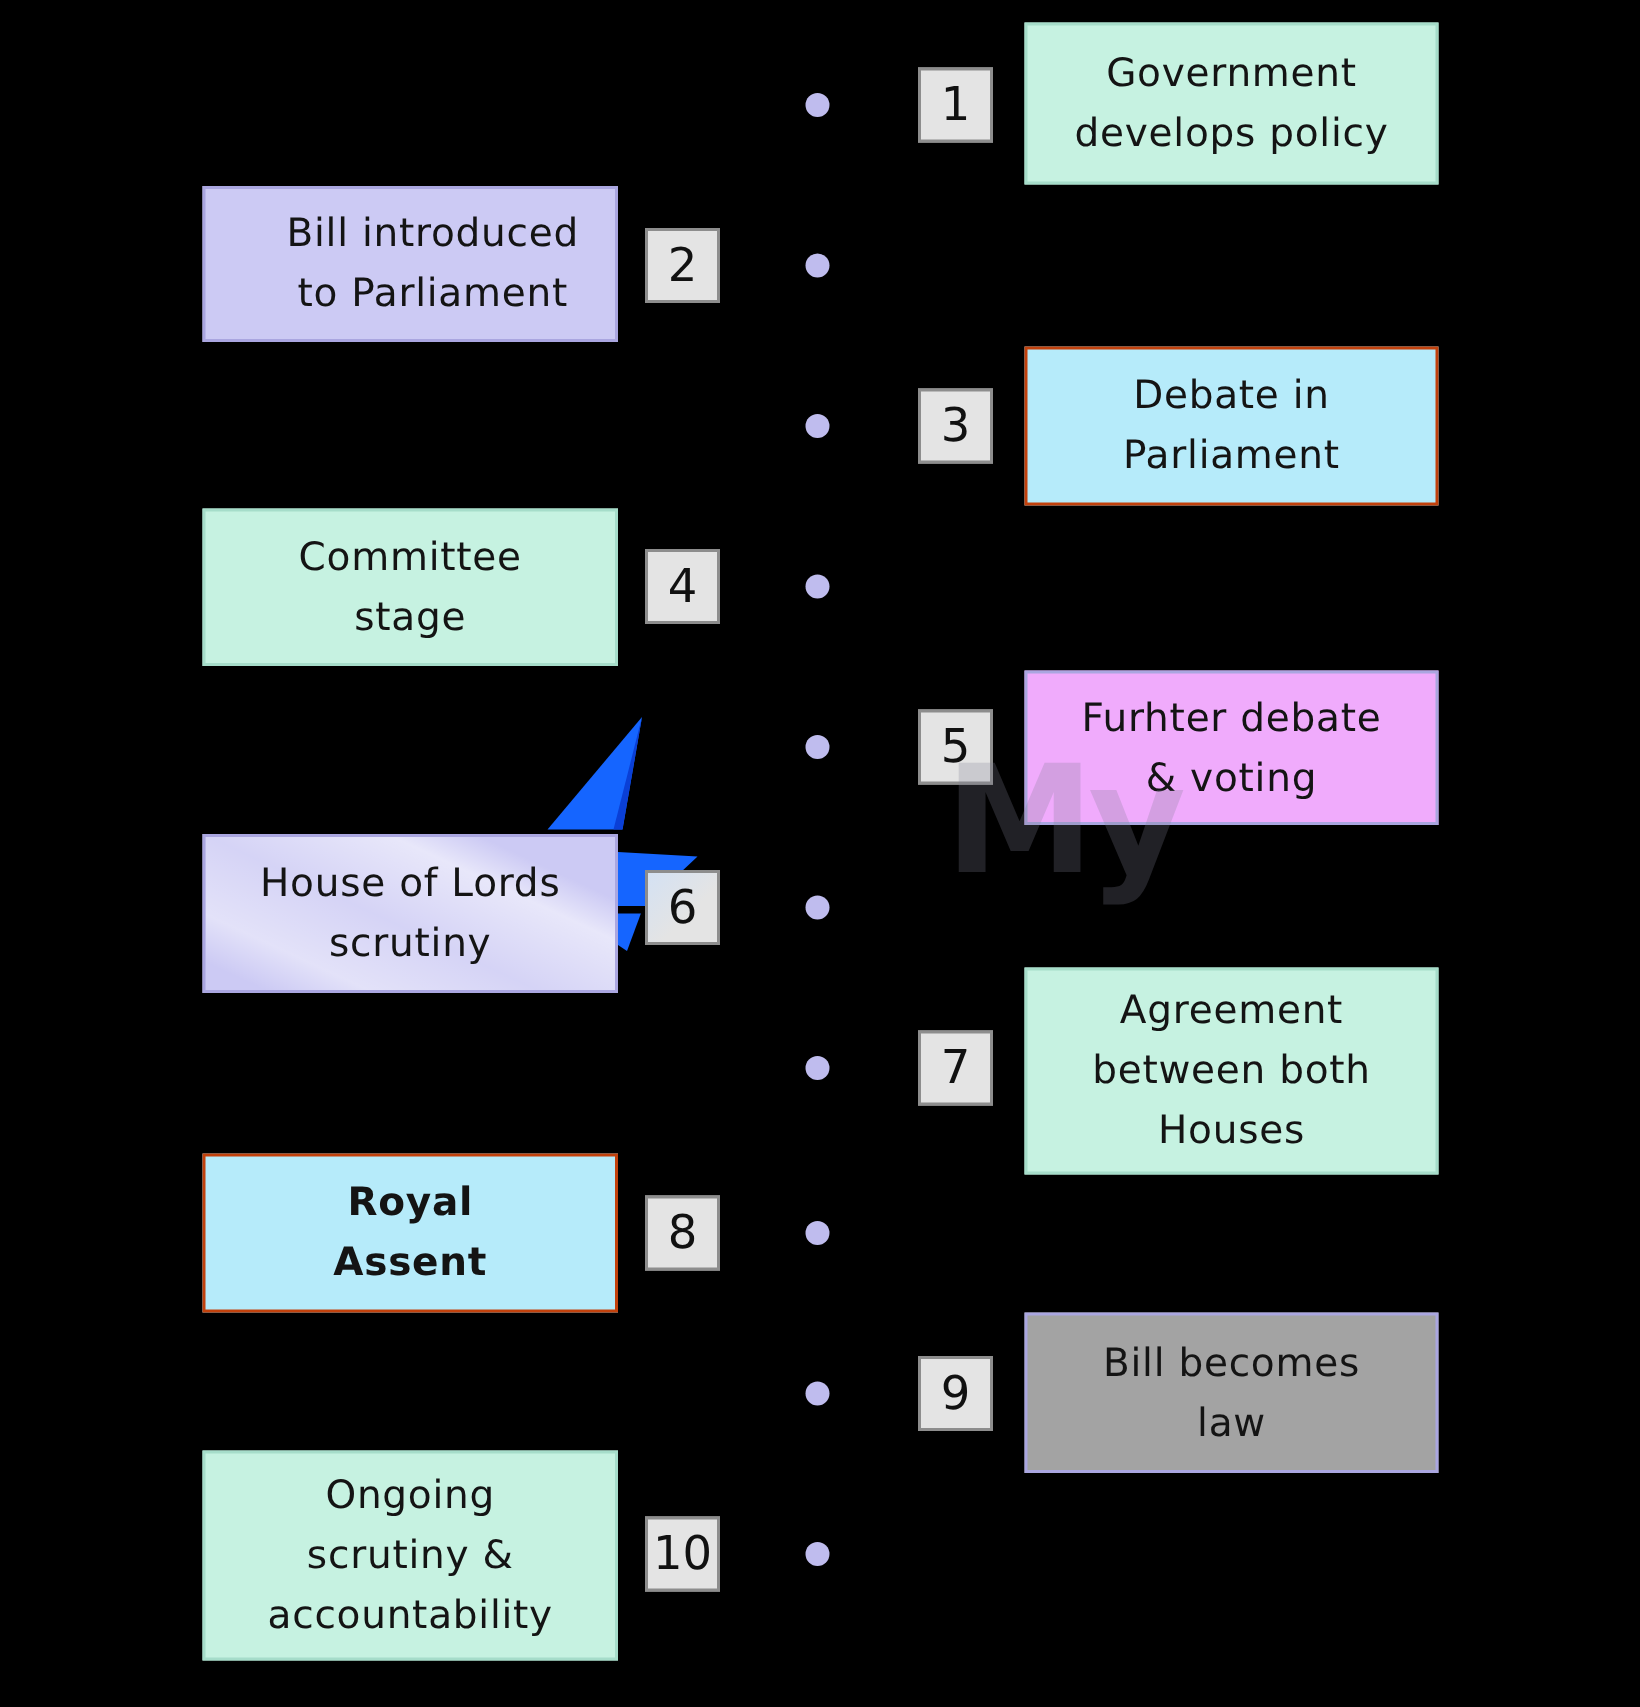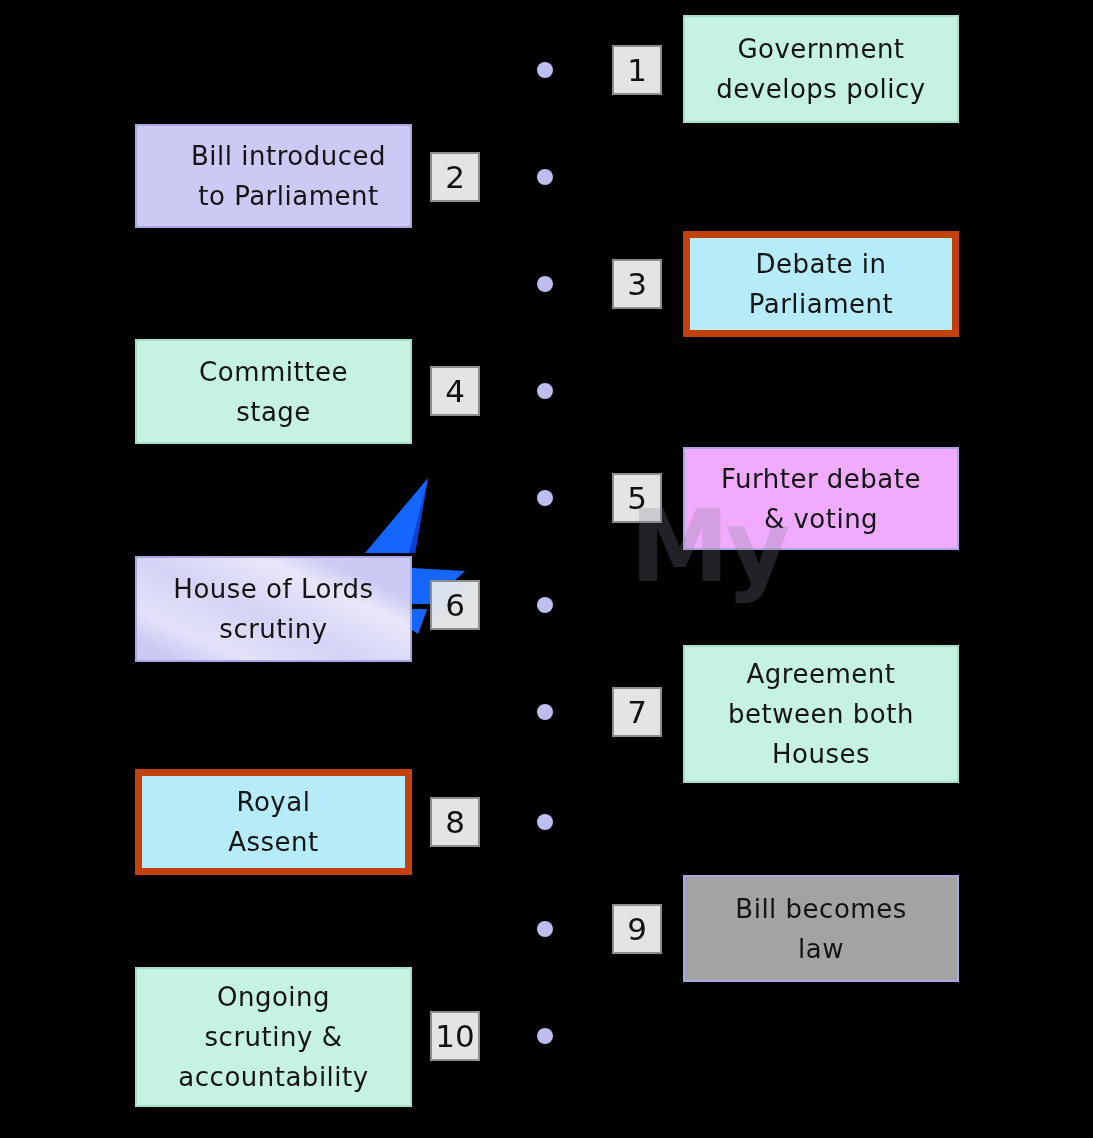--- a/index.html
+++ b/index.html
@@ -16,21 +16,21 @@
     text-align:center;
     white-space:pre-line;
     color:#141414;
     font-size:26px;
     line-height:40px;
     letter-spacing:0.5px;
     box-sizing:border-box;
     z-index:2;
   }
   .b-mint{border:2px solid #a6ddca;}
-  .b-cyan{border:7px solid #c2410c;}
+  .b-cyan{border:2px solid #c2410c;}
   .b-lav{border:2px solid #aaa6e0;}
   .streak{
     background-image:linear-gradient(205deg,
       rgba(255,255,255,0) 18%,
       rgba(255,255,255,0.55) 30%,
       rgba(255,255,255,0.18) 55%,
       rgba(255,255,255,0.45) 78%,
       rgba(255,255,255,0) 92%);
   }
   .num-box{
@@ -110,21 +110,21 @@
   <div class="step-box b-lav" style="left: 683px; top: 447px; width: 276px; height: 103px; background-color: #f0abfc;">Furhter debate
 &amp; voting</div>
 
   <div class="step-box b-lav streak" style="left: 135px; top: 556px; width: 277px; height: 106px; background-color: rgb(204, 202, 244);">House of Lords
 scrutiny</div>
 
   <div class="step-box b-mint" style="left: 683px; top: 645px; width: 276px; height: 138px; background-color: rgb(198, 242, 225);">Agreement
 between both
 Houses</div>
 
-  <div class="step-box b-cyan" style="left: 135px; top: 769px; width: 277px; height: 106px; background-color: rgb(182, 235, 250);">Royal
+  <div class="step-box b-cyan" style="left: 135px; top: 769px; width: 277px; height: 106px; background-color: rgb(182, 235, 250); font-weight: bold;">Royal
 Assent</div>
 
   <div class="step-box b-lav" style="left: 683px; top: 875px; width: 276px; height: 107px; background-color: #a3a3a3;">Bill becomes
 law</div>
 
   <div class="step-box b-mint" style="left: 135px; top: 967px; width: 277px; height: 140px; background-color: rgb(198, 242, 225);">Ongoing
 scrutiny &amp;
 accountability</div>
 
   <div class="num-box" style="left: 612px; top: 45px; background-color: rgb(228, 228, 228);">1</div>

